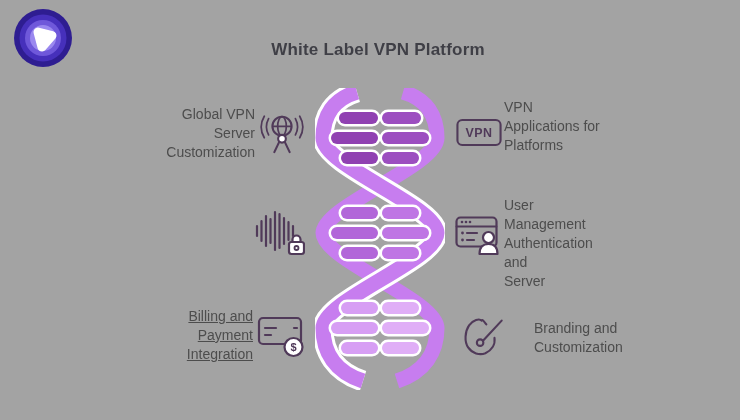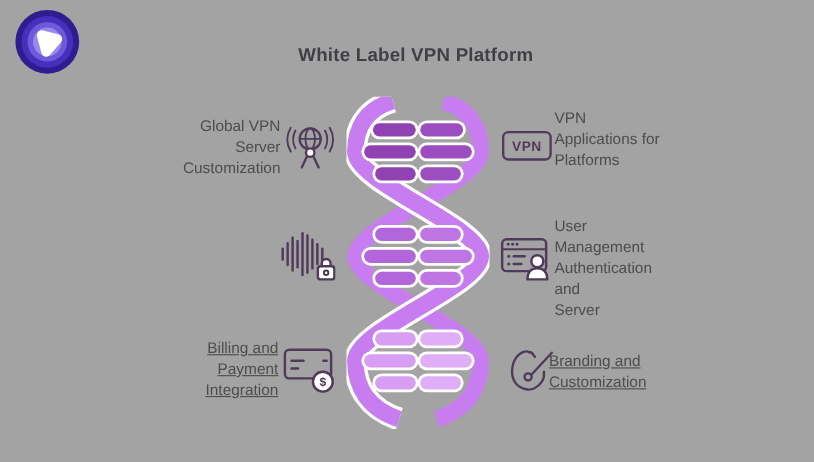--- a/index.html
+++ b/index.html
@@ -185,18 +185,18 @@
     <div>Authentication</div>
     <div>and</div>
     <div>Server</div>
   </div>
 
   <svg class="feature-icon" style="left:459px;top:312px;" width="47" height="46" viewBox="0 0 48 48">
     <path class="ic" d="M28,13 C25,9 24,7.5 23,9 C21,6.5 14,8 10,14 C5.5,20.5 5,31 9,37 C13,43 21,45.5 27,43 C33.5,40 37.5,34 36.5,27"></path>
     <line class="ic" x1="25" y1="29.5" x2="44" y2="9"></line>
     <circle class="ic" cx="21.5" cy="32" r="3.4"></circle>
   </svg>
-  <div class="feature-label" style="left:499px;top:319px;width:130px;text-decoration:underline;">
+  <div class="feature-label" style="left:534px;top:319px;width:130px;">
     <div>Branding and</div>
     <div>Customization</div>
   </div>
 
 </div>
 
 </body></html>

